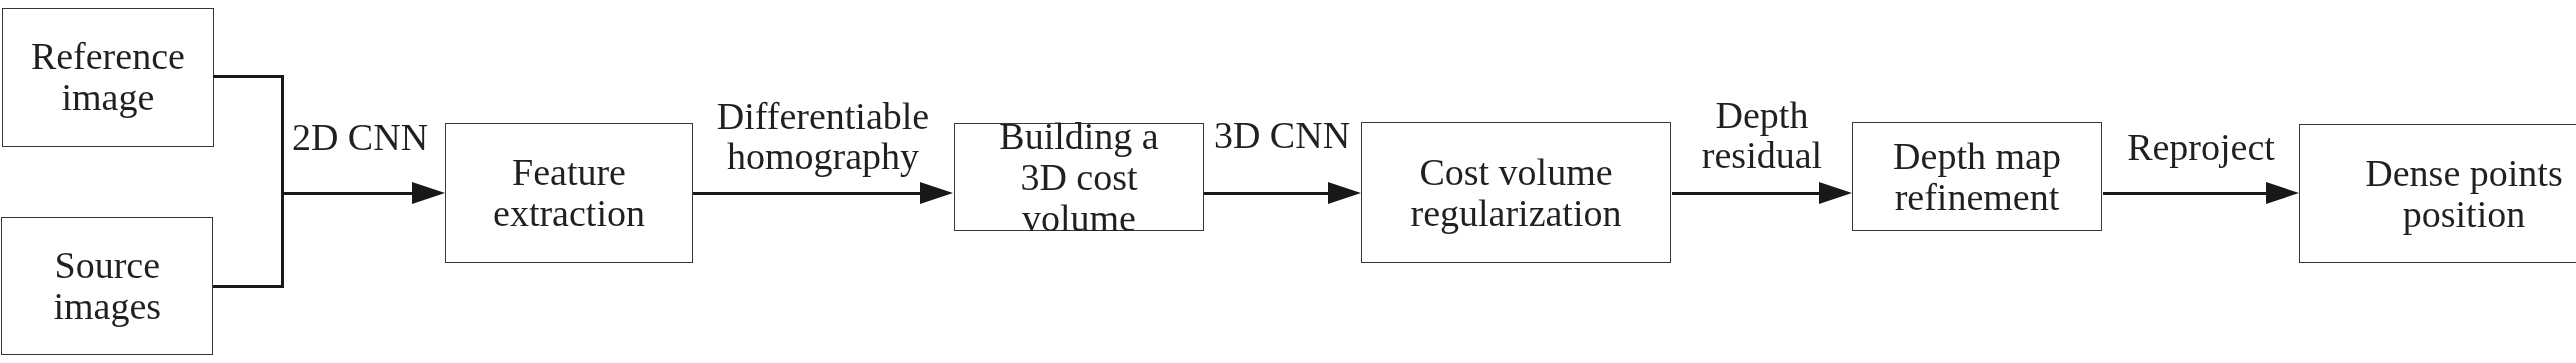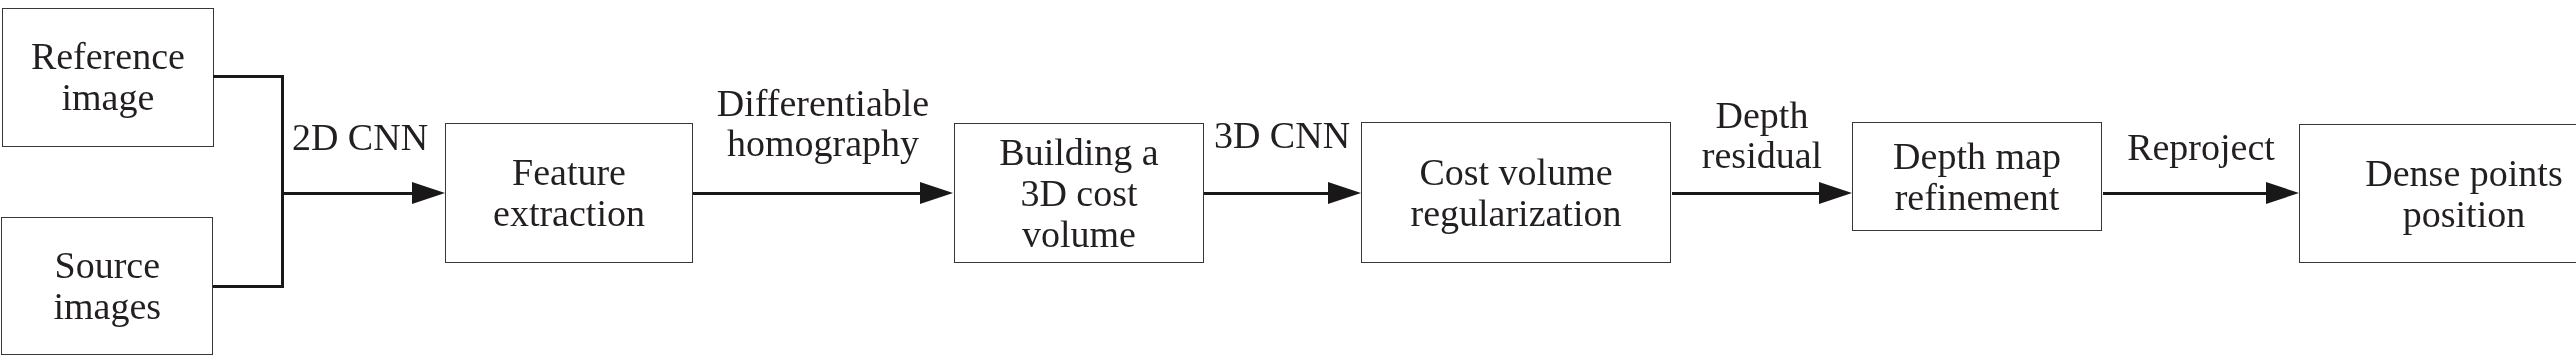--- a/index.html
+++ b/index.html
@@ -86,26 +86,26 @@
 
   <div class="box" style="left:445px; top:123px; width:248px; height:140px;">
     <div class="box-label">
       <span class="tline">Feature</span>
       <span class="tline">extraction</span>
     </div>
   </div>
 
   <div class="hline" style="left:693px; top:192px; width:229px;"></div>
   <div class="arrowhead" style="left:920px; top:182px;"></div>
-  <div class="arrow-label" style="left:823px; top:83px;">
+  <div class="arrow-label" style="left:823px; top:96px;">
     <span class="tline">Differentiable</span>
     <span class="tline">homography</span>
   </div>
 
-  <div class="box" style="left:954px; top:123px; width:250px; height:140px;">
+  <div class="box" style="left:954px; top:123px; width:250px; height:108px;">
     <div class="box-label">
       <span class="tline">Building a</span>
       <span class="tline">3D cost</span>
       <span class="tline">volume</span>
     </div>
   </div>
 
   <div class="hline" style="left:1204px; top:192px; width:125px;"></div>
   <div class="arrowhead" style="left:1328px; top:182px;"></div>
   <div class="arrow-label" style="left:1282px; top:115px;">

